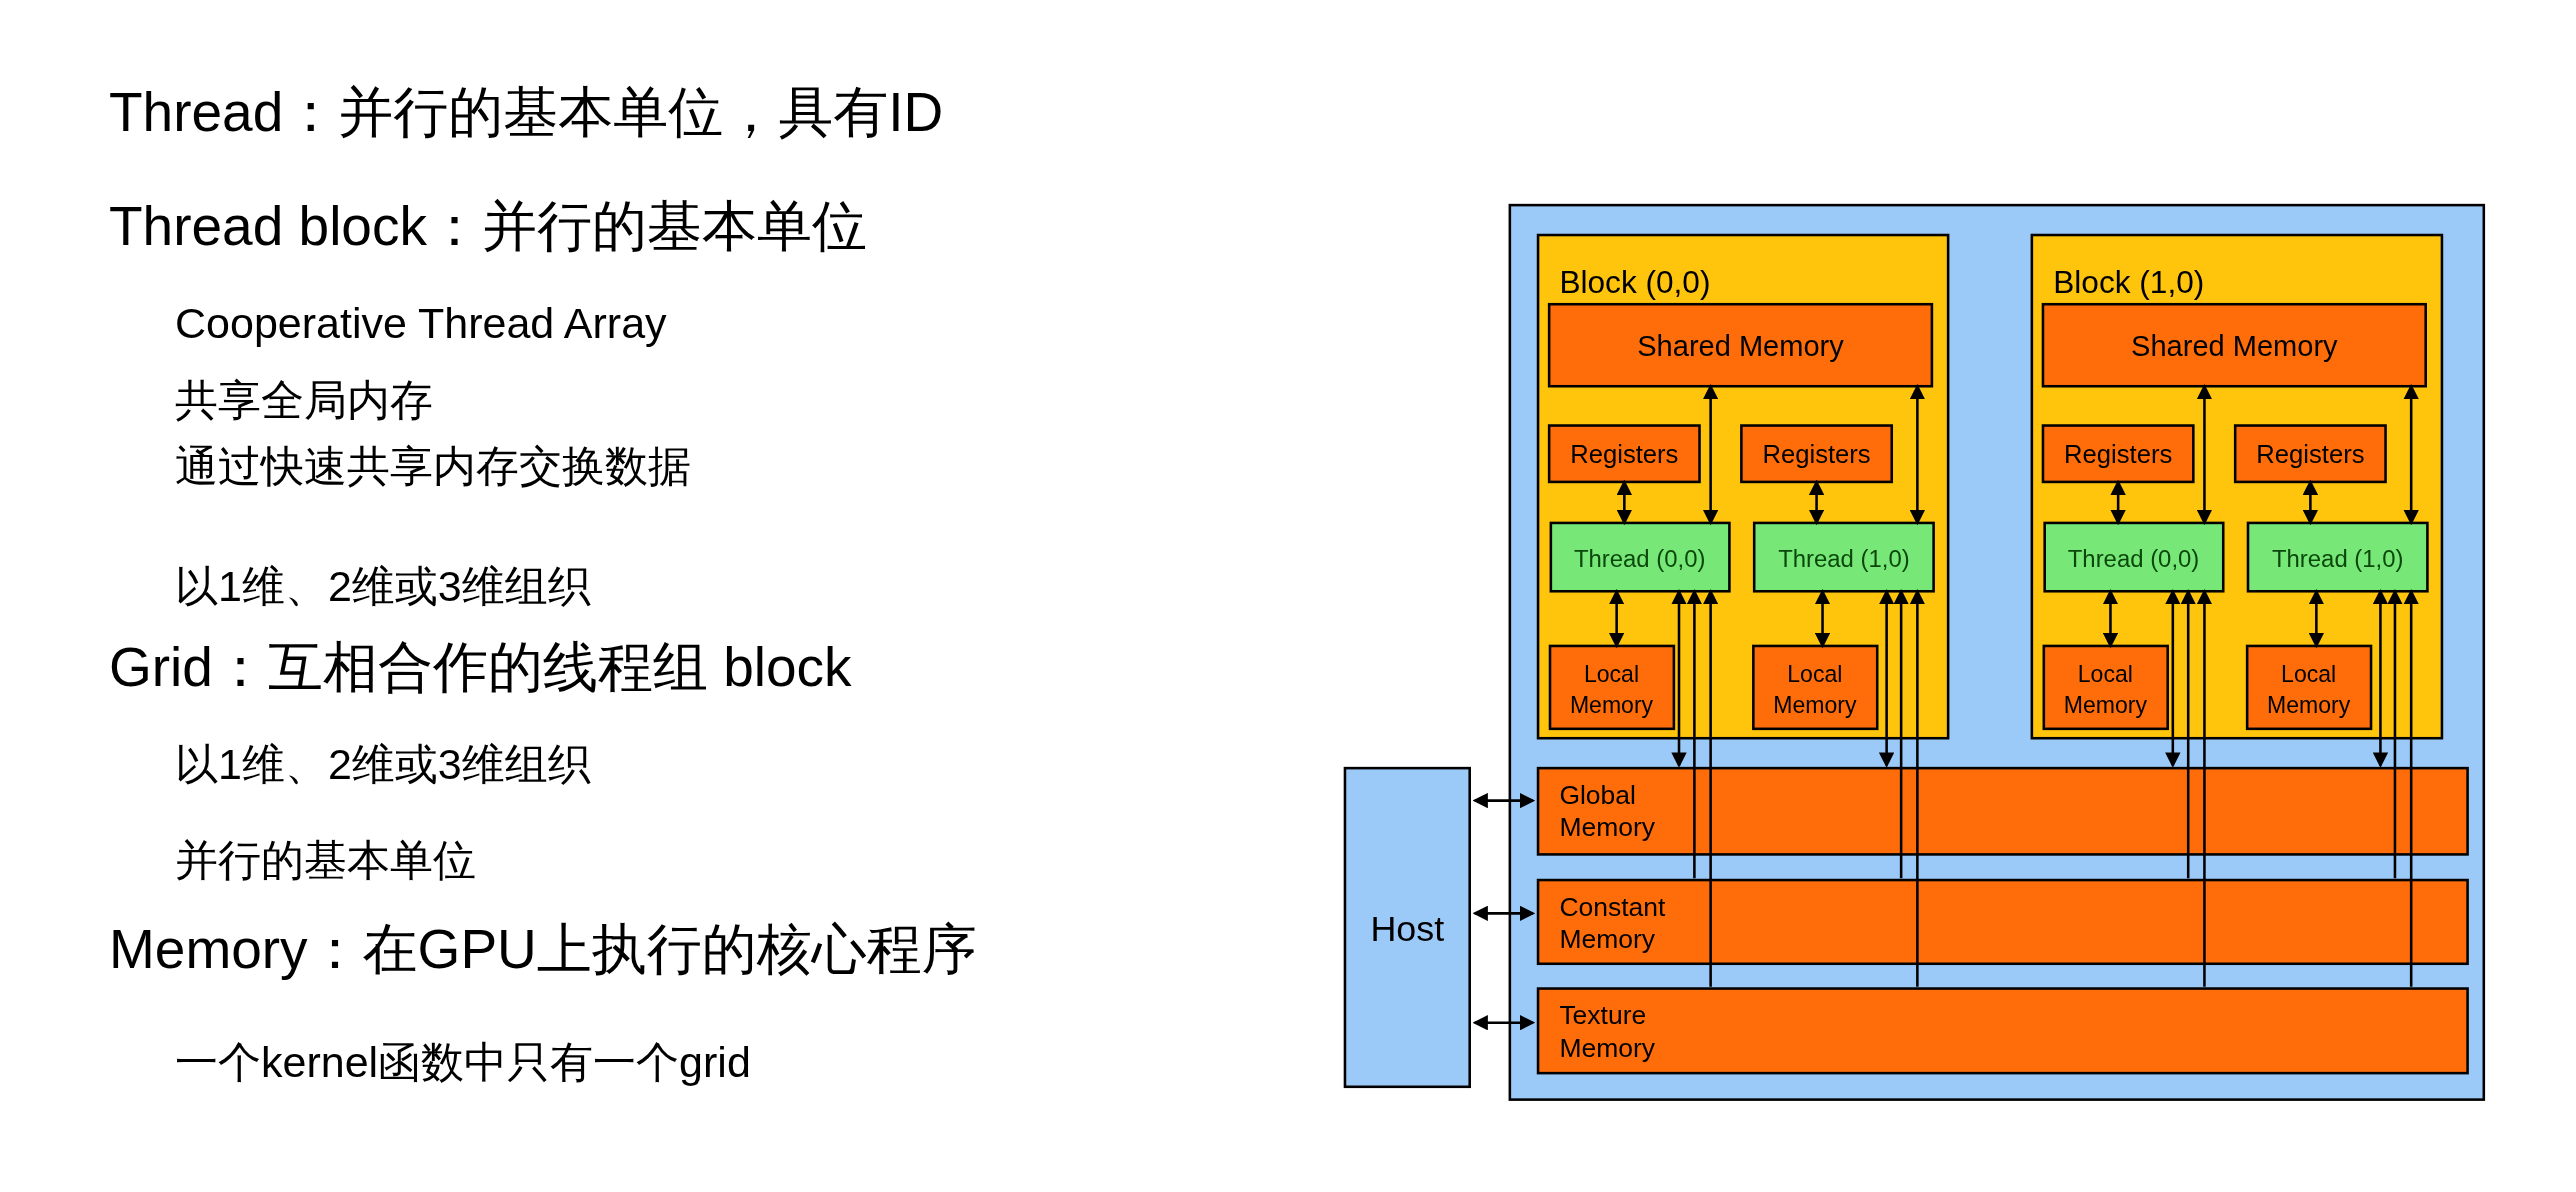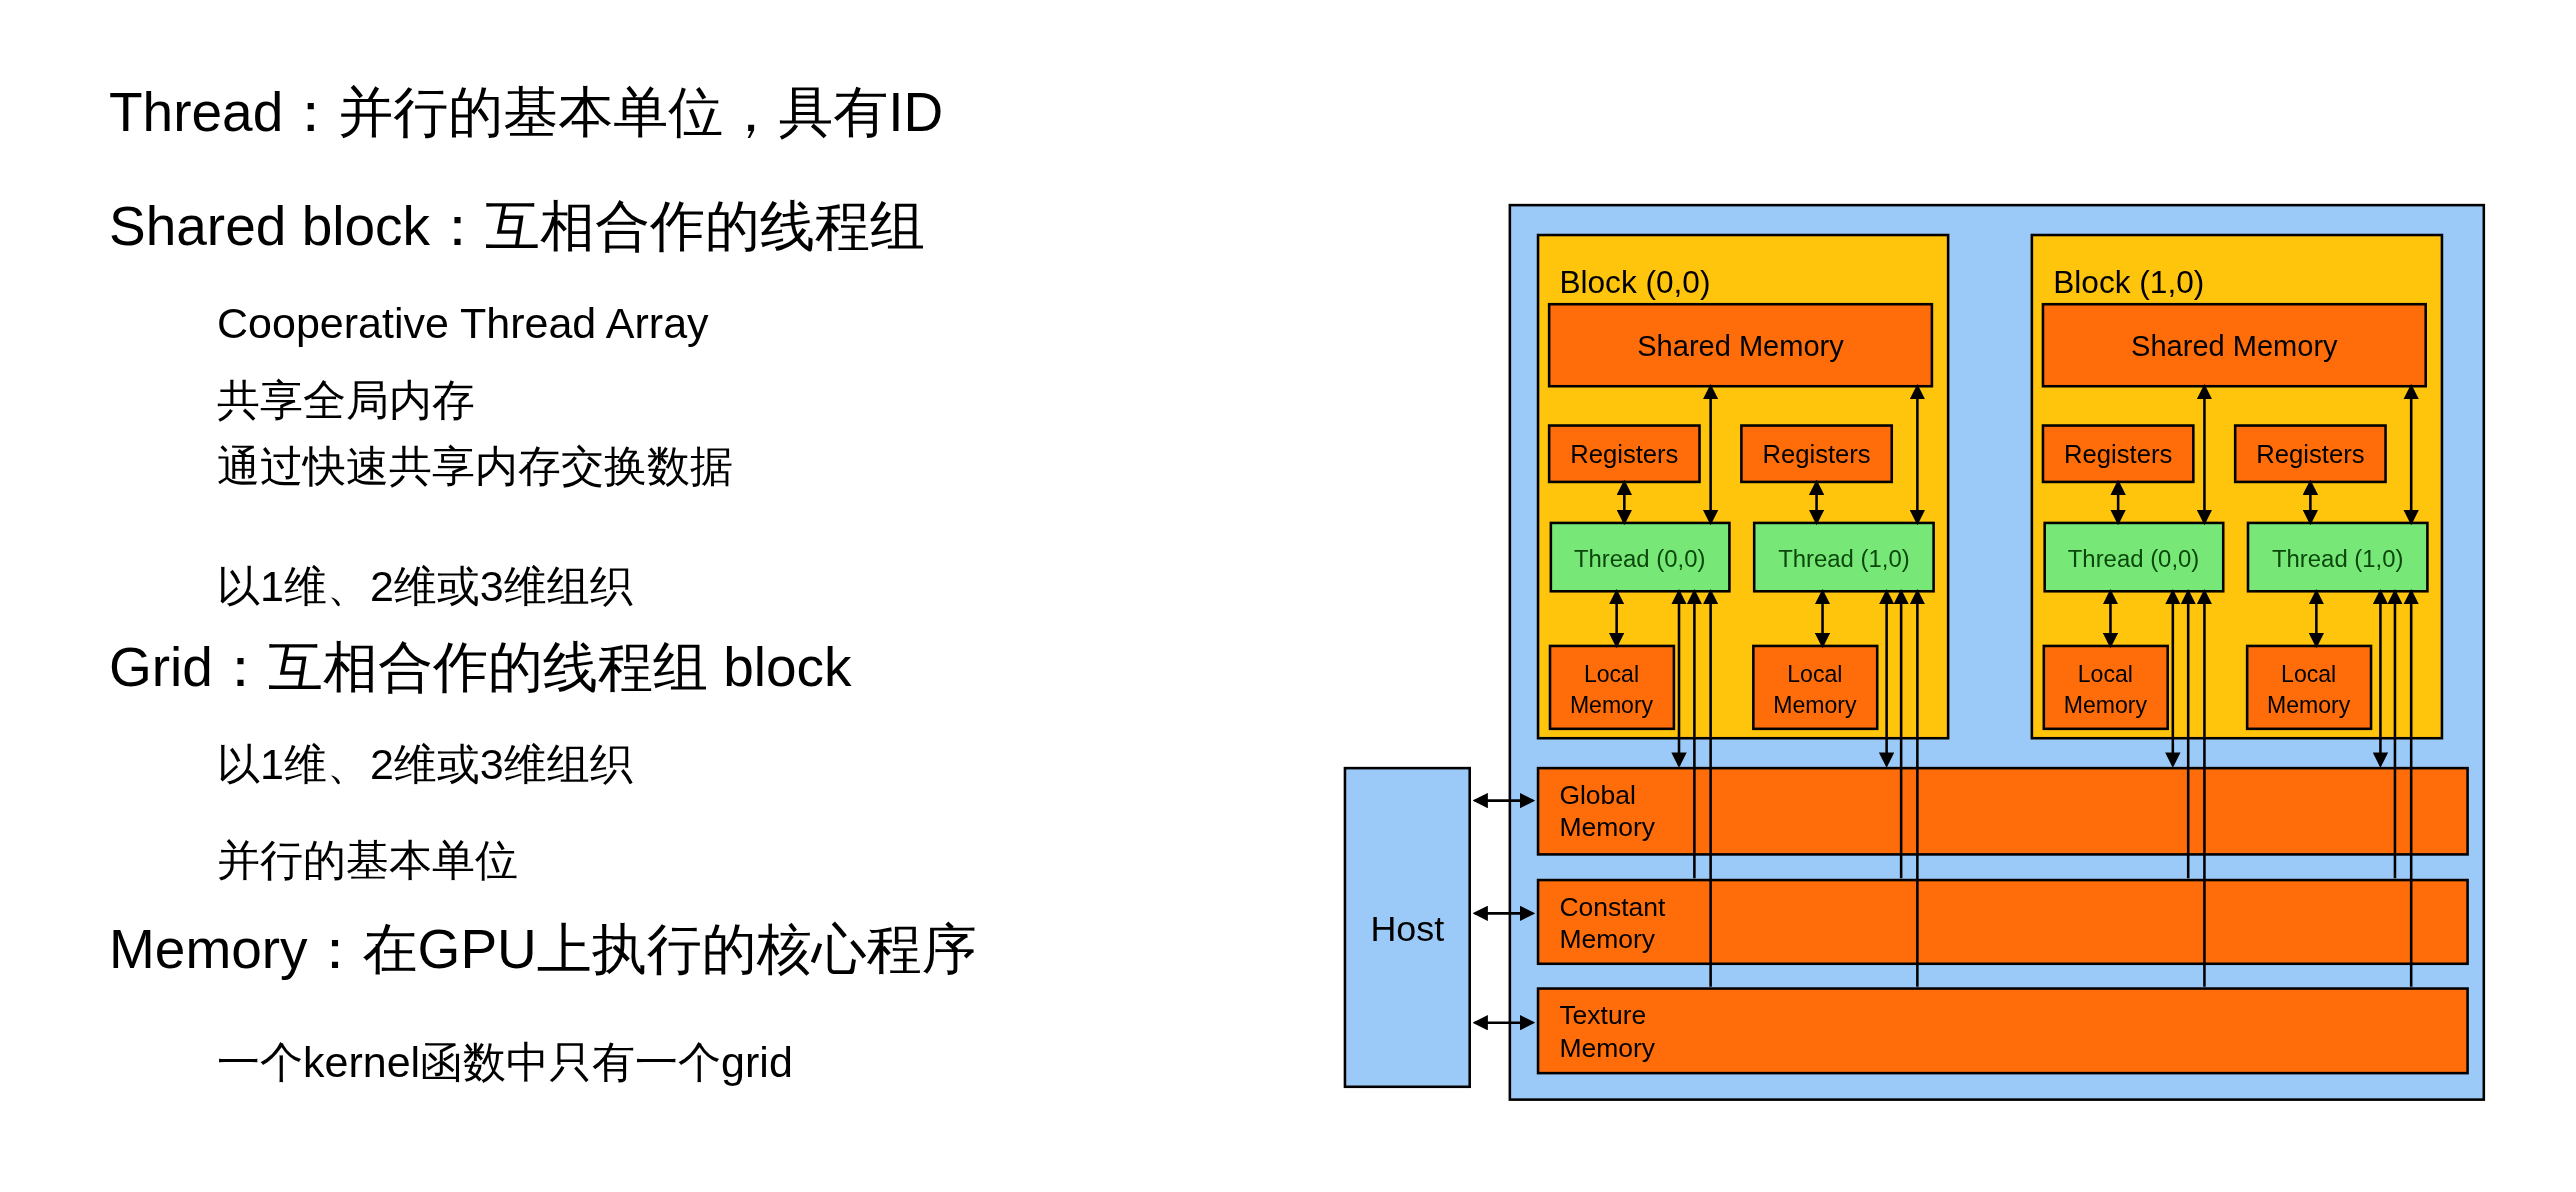--- a/index.html
+++ b/index.html
@@ -1,40 +1,40 @@
 <!DOCTYPE html>
 <html style="font-size:13.7px"><head>
 <meta charset="utf-8">
 <style>
   html,body{margin:0;padding:0;background:#fff;}
   .page{position:relative;width:2576px;height:1192px;background:#fff;overflow:hidden;
         font-family:"Liberation Sans","DejaVu Sans",sans-serif;color:#000;}
   .bullet{position:absolute;white-space:nowrap;line-height:1.05;color:#000;text-align:right;}
   .bullet.main{left:109px;font-size:55px;}
-  .bullet.sub{left:175px;font-size:43px;margin-left:42px;}
+  .bullet.sub{left:175px;font-size:43px;}
   .diagram{position:absolute;left:1333px;top:197px;width:1179px;height:915px;}
   svg text{font-family:"Liberation Sans","DejaVu Sans",sans-serif;}
   svg rect{stroke:#000;stroke-width:3px;}
   svg line{stroke:#000;stroke-width:3px;}
   .t-blocktitle{font-size:37px;}
   .t-shared{font-size:34px;}
   .t-reg{font-size:30px;}
   .t-thread{font-size:28px;}
   .t-local{font-size:27px;}
   .t-band{font-size:31px;}
   .t-host{font-size:42px;}
 </style>
 </head>
 <body>
 
 <div class="page">
 
   <div>
     <div class="bullet main" style="top:84px">Thread：并行的基本单位，具有ID</div>
-    <div class="bullet main" style="top:198px">Shared block：互相合作的线程组</div>
+    <div class="bullet main" style="top:198px">Thread block：并行的基本单位</div>
     <div class="bullet sub" style="top:301px">Cooperative Thread Array</div>
     <div class="bullet sub" style="top:378px">共享全局内存</div>
     <div class="bullet sub" style="top:444px">通过快速共享内存交换数据</div>
     <div class="bullet sub" style="top:564px">以1维、2维或3维组织</div>
     <div class="bullet main" style="top:639px">Grid：互相合作的线程组 block</div>
     <div class="bullet sub" style="top:742px">以1维、2维或3维组织</div>
     <div class="bullet sub" style="top:838px">并行的基本单位</div>
     <div class="bullet main" style="top:921px">Memory：在GPU上执行的核心程序</div>
     <div class="bullet sub" style="top:1040px">一个kernel函数中只有一个grid</div>
   </div>

